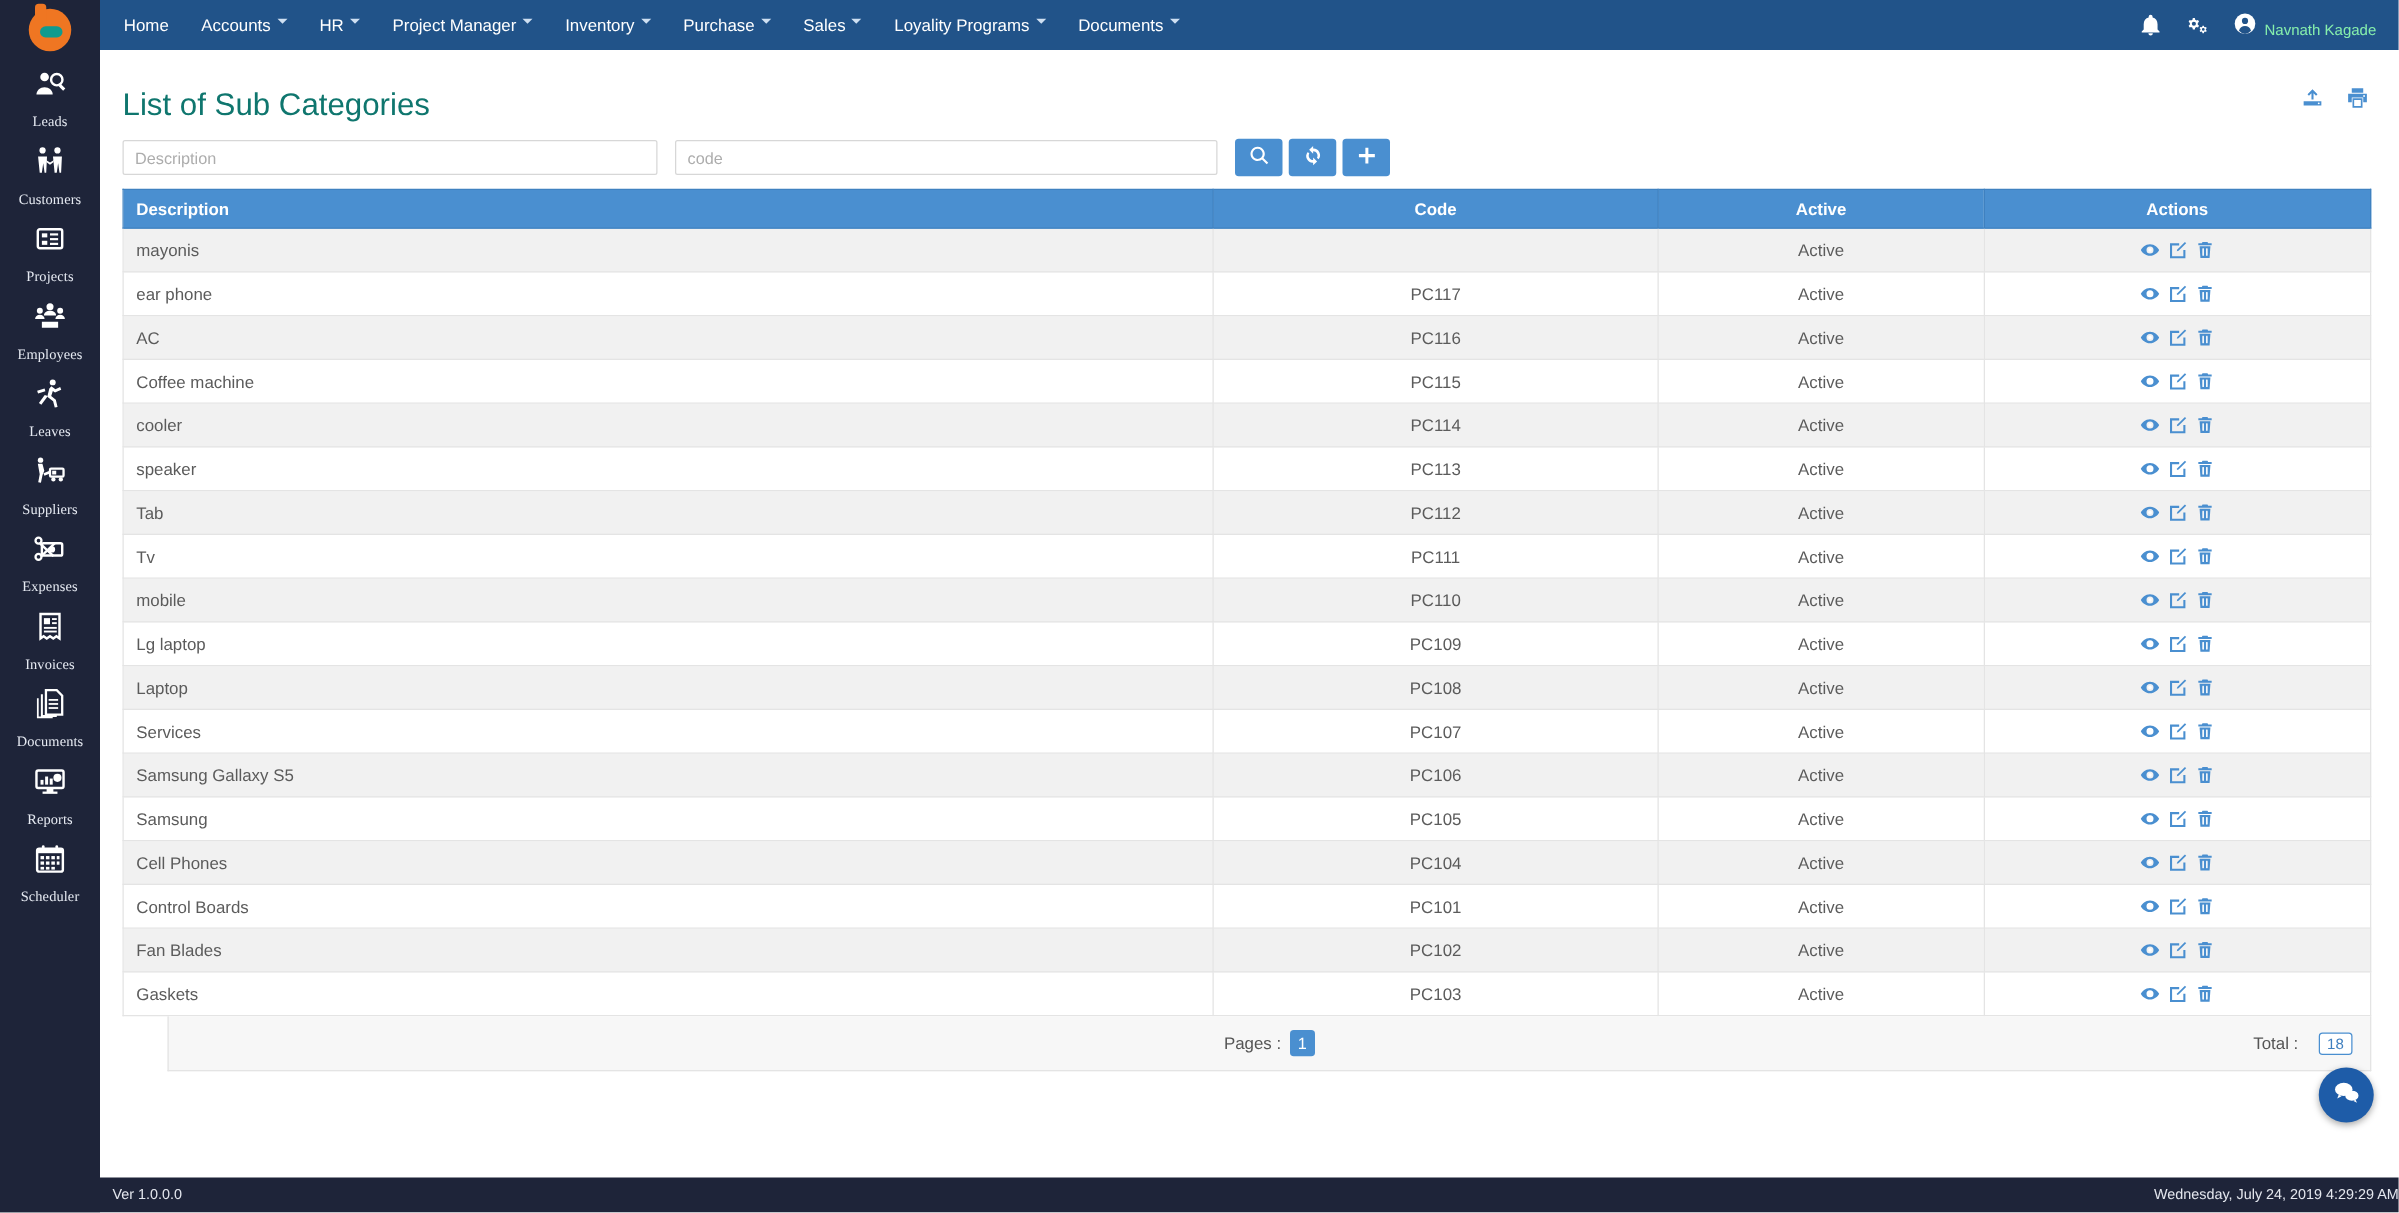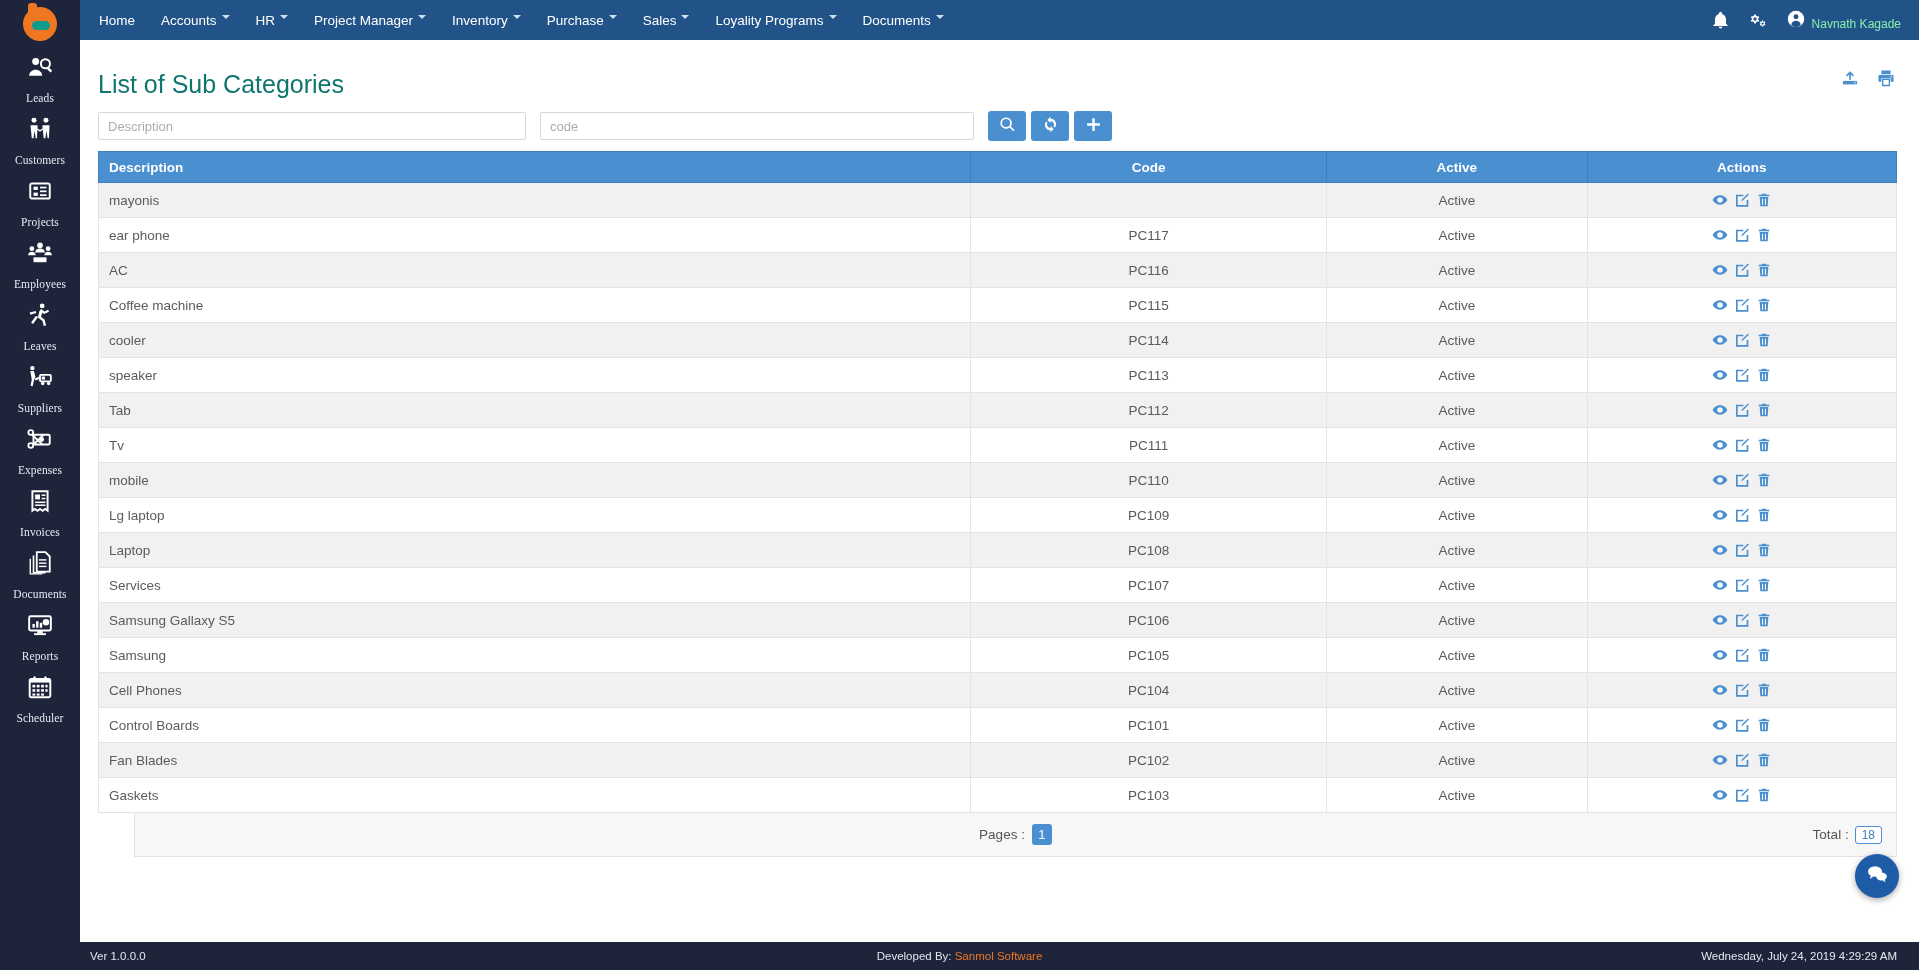--- a/index.html
+++ b/index.html
@@ -129,21 +129,21 @@
   }
   .pager-center {
     position:absolute; left:0; right:0; display:flex; align-items:center;
     justify-content:center; gap:7px; font-size:13.5px; color:#555;
   }
   .page-num {
     background:#4a8fd0; color:#fff; min-width:20px; height:21px; padding:0 6px;
     border-radius:3px; display:inline-flex; align-items:center; justify-content:center;
     font-size:13px; cursor:pointer;
   }
-  .pager-right { margin-left:auto; display:flex; align-items:center; gap:6px; font-size:13.5px; color:#555; z-index:2; }
+  .pager-right { margin-left:auto; display:flex; align-items:center; gap:16px; font-size:13.5px; color:#555; z-index:2; }
   .total-badge {
     border:1px solid #4a8fd0; color:#3f7fbf; border-radius:3px; padding:1px 6px;
     font-size:12px; min-width:22px; text-align:center; background:#fff;
   }
 
   
   .chat-fab {
     position:absolute; right:20px; bottom:44px; width:44px; height:44px;
     border-radius:50%; background:#1e5ca8; box-shadow:0 2px 6px rgba(0,0,0,.35);
     display:flex; align-items:center; justify-content:center; cursor:pointer; z-index:20;
@@ -152,21 +152,21 @@
 
   
   .footer {
     position:absolute; left:0; bottom:0; width:1919px; height:28px;
     background:#1e2439; color:#e4e7ee; font-size:11.5px;
     display:flex; align-items:center;
   }
   .footer .f-left { padding-left:90px; }
   .footer .f-mid { position:absolute; left:0; right:0; text-align:center; }
   .footer .f-mid a { color:#ef7622; text-decoration:none; }
-  .footer .f-right { margin-left:auto; padding-right:22px; z-index:2; }
+  .footer .f-right { margin-left:auto; z-index:2; }
 </style>
 </head>
 <body>
 
 <div class="app">
 
   <nav class="sidebar">
     <div class="logo-box">
       <div class="logo-mark"></div>
     </div>
@@ -990,20 +990,16 @@
             <path d="M6 13.5l-1.2 3.3 3.4-1.9z"></path>
             <ellipse cx="16.5" cy="14.5" rx="5.3" ry="4"></ellipse>
             <path d="M19.4 17.6l1.2 2.6-2.8-1.4z"></path>
           </svg>
       </span>
     </div>
   </main>
 
   <footer class="footer">
     <span class="f-left">Ver 1.0.0.0</span>
-    <span class="f-mid">
-      <span>Developed By:</span>
-      <a href="#">Sanmol Software</a>
-    </span>
     <span class="f-right">Wednesday, July 24, 2019 4:29:29 AM</span>
   </footer>
 
 </div>
 
 </body></html>

